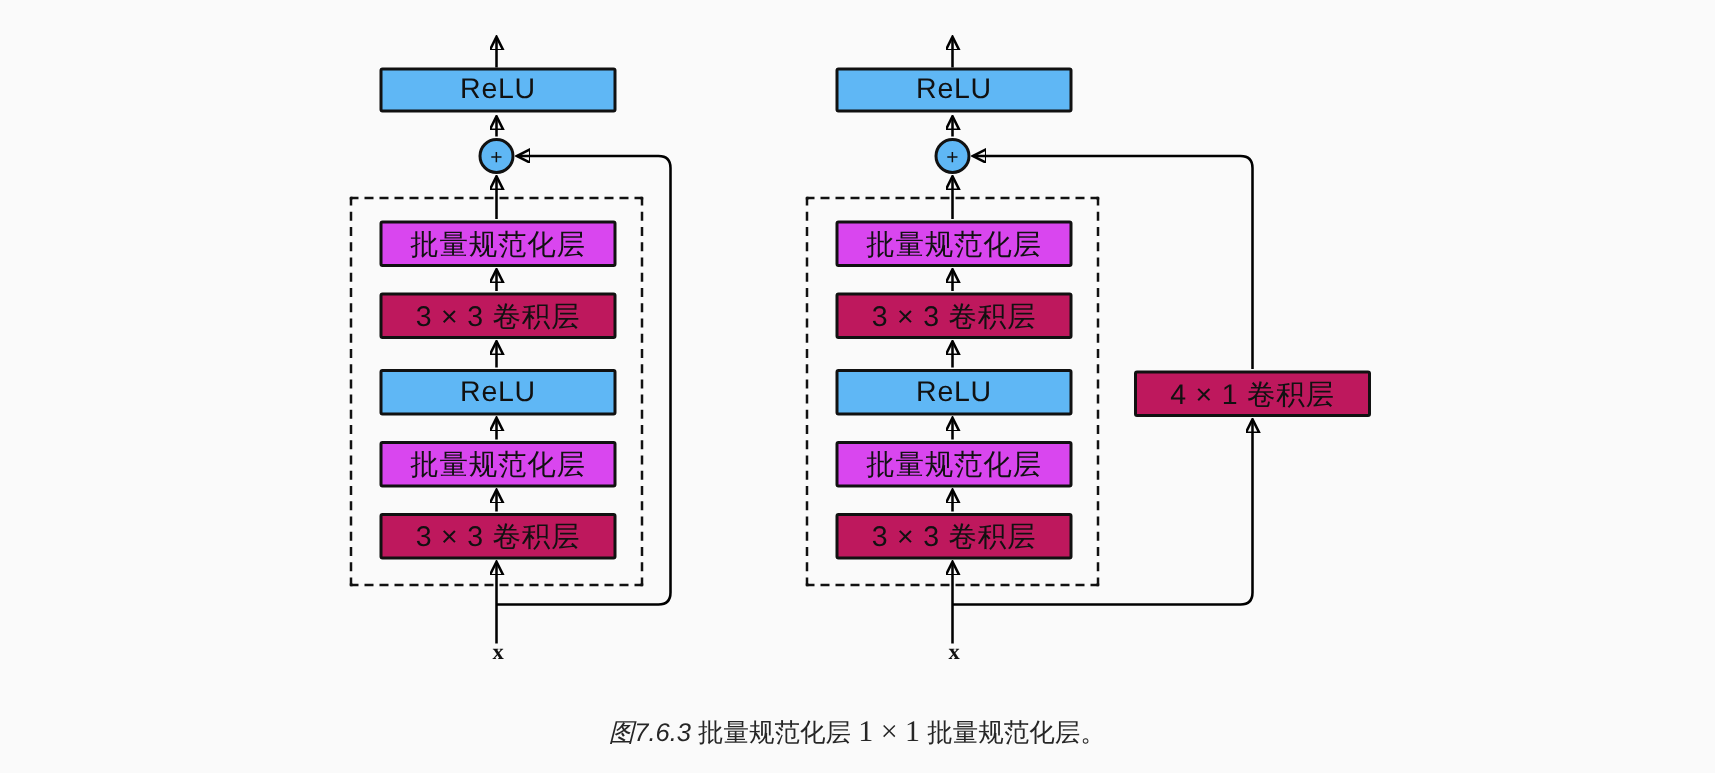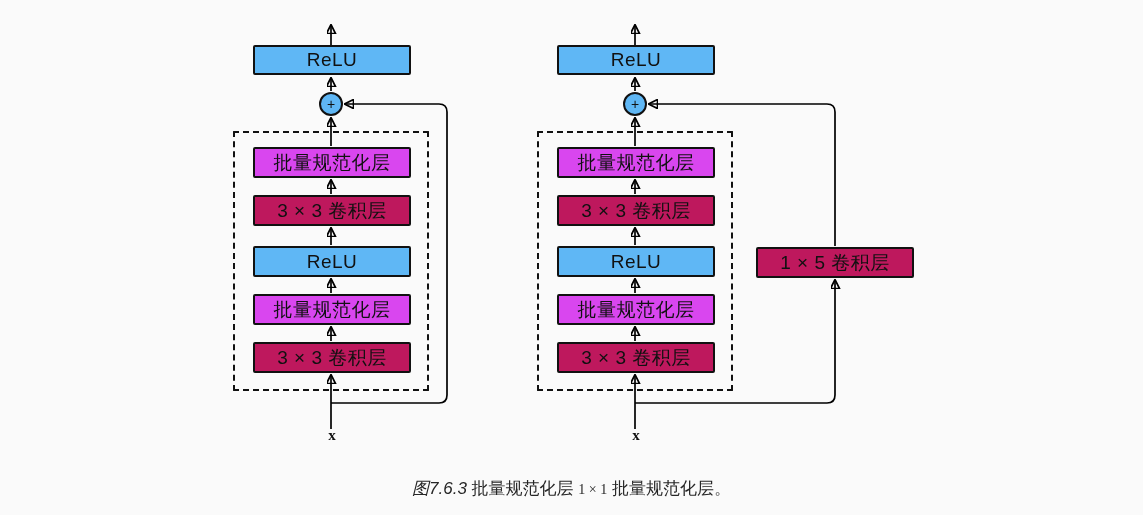--- a/index.html
+++ b/index.html
@@ -44,21 +44,21 @@
     font-size:15px;
   }
   .box-1x1{
     position:absolute;left:756px;top:247px;width:158px;height:31px;
   }
   .caption{
     position:absolute;left:0;top:477px;width:1143px;text-align:center;
     font-size:17px;color:#262626;
   }
   .cap-label{font-style:italic;margin-top:36px;}
-  .cap-math{font-family:"Liberation Serif","DejaVu Serif",serif;font-size:14px;}
+  .cap-math{font-family:"Liberation Serif","DejaVu Serif",serif;font-size:20px;}
 </style>
 </head>
 <body>
 
 <div class="canvas">
 
   <svg class="wires" width="1143" height="515" viewBox="0 0 1143 515">
     <defs>
       <marker id="ah" markerWidth="10" markerHeight="10" refX="8.5" refY="4.5" orient="auto" markerUnits="userSpaceOnUse">
         <path d="M0,0 L9,4.5 L0,9 Z" fill="#000" stroke="none"></path>
@@ -135,21 +135,21 @@
     <div class="box fill-bn s3">
       <span>批量规范化层</span>
     </div>
     <div class="box fill-conv s4">
       <span>3 × 3 卷积层</span>
     </div>
     <div class="xlabel">x</div>
   </div>
 
   <div class="box fill-conv box-1x1">
-    <span>1 × 5 卷积层</span>
+    <span>4 × 1 卷积层</span>
   </div>
 
   <div class="caption">
     <span class="cap-label">图7.6.3</span>
     <span>批量规范化层</span>
     <span class="cap-math">1 × 1</span>
     <span>批量规范化层。</span>
   </div>
 
 </div>

